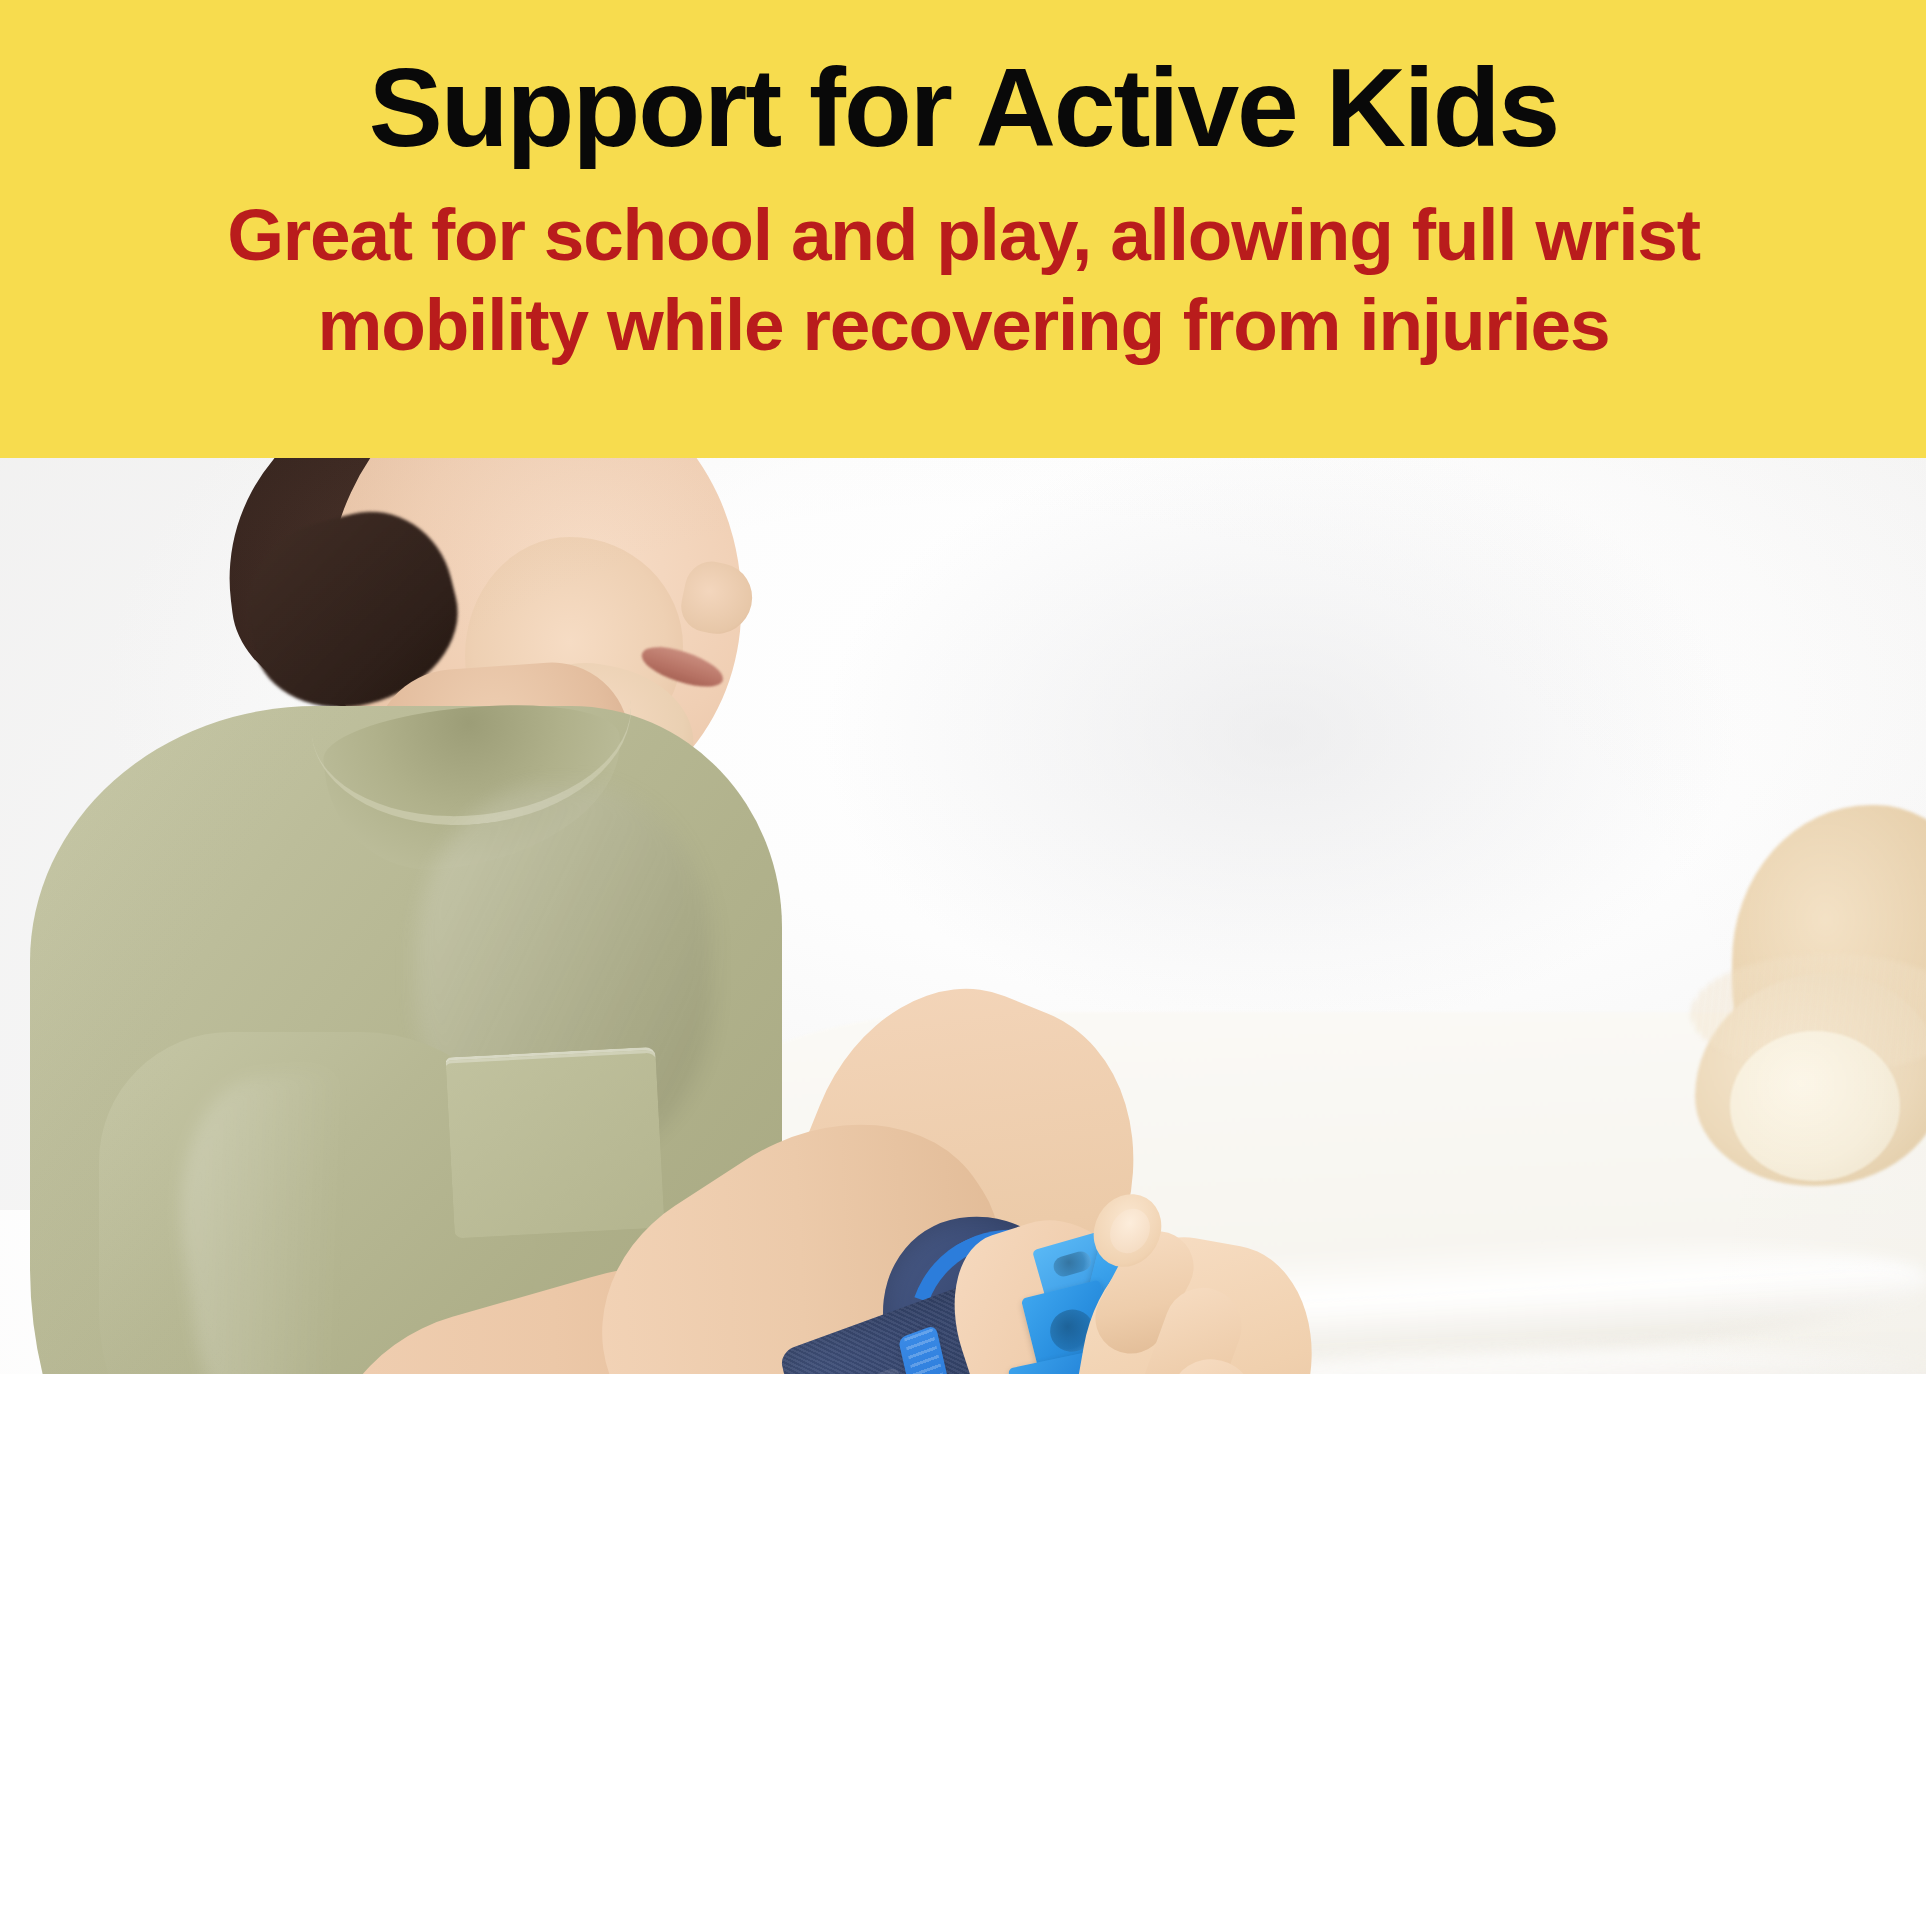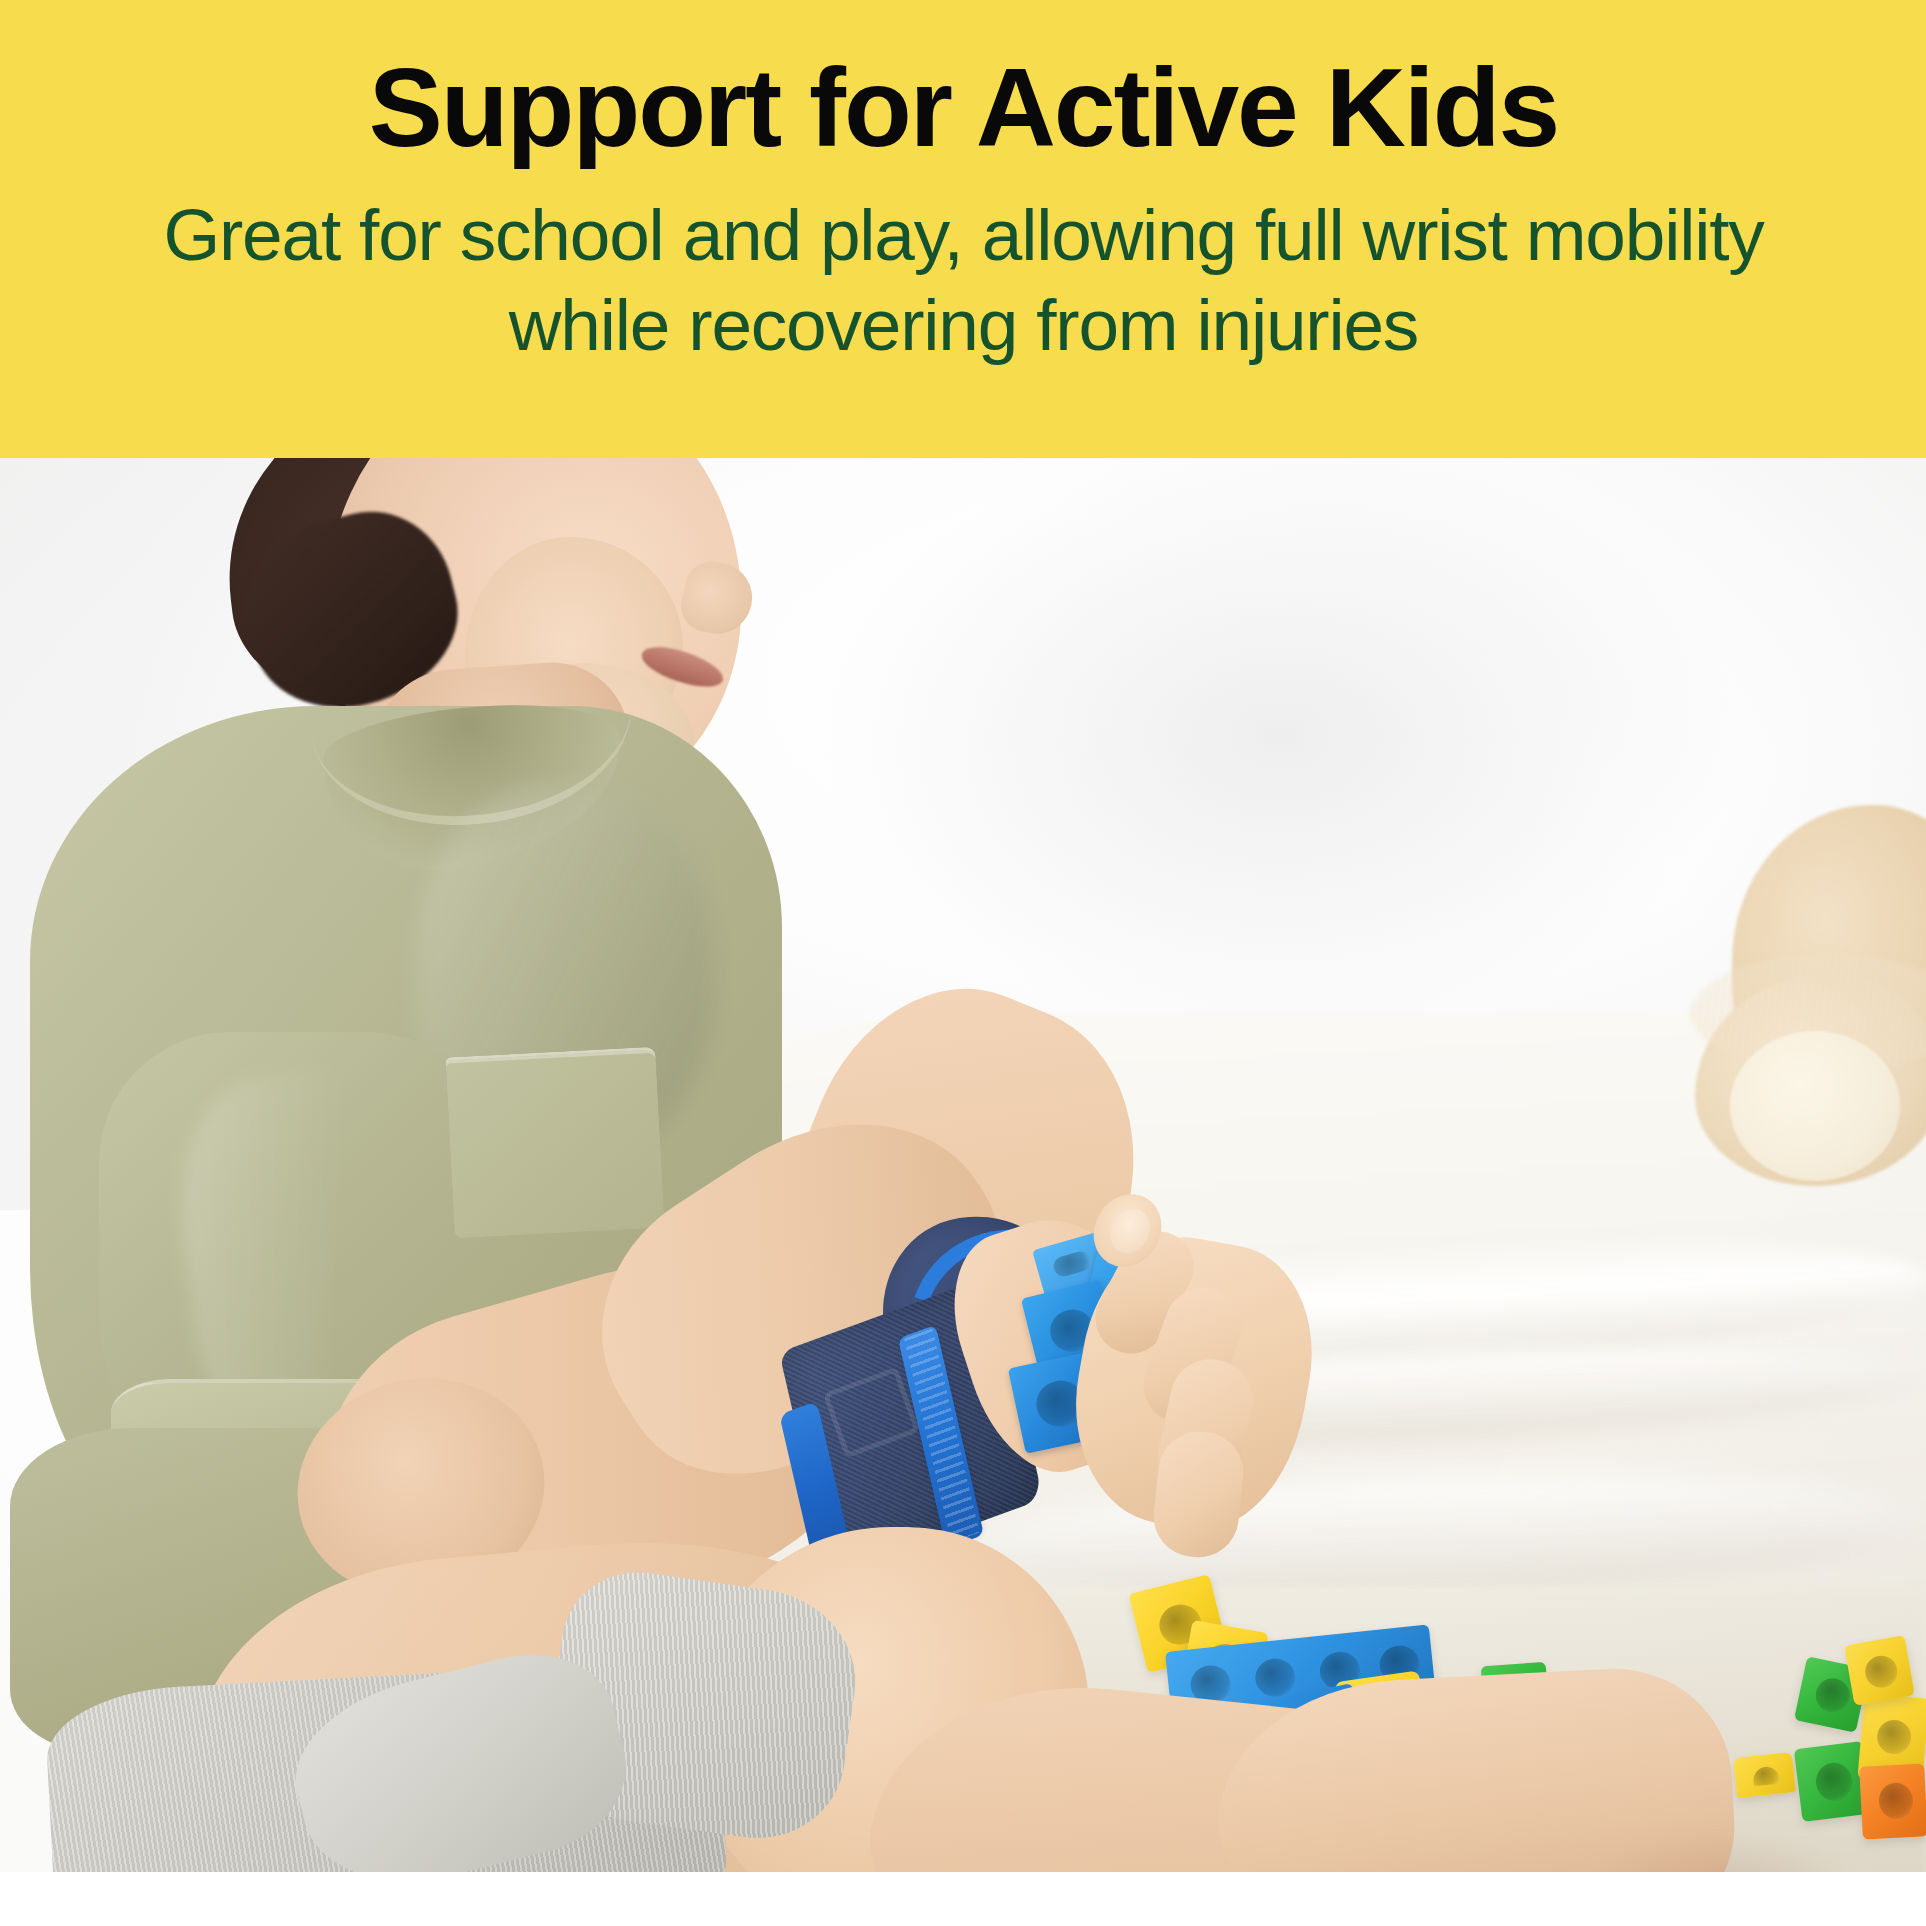--- a/index.html
+++ b/index.html
@@ -3,21 +3,21 @@
 <meta charset="utf-8">
 <style>
   html,body{margin:0;padding:0;background:#fff;}
   body{
     font-family:"Liberation Sans","DejaVu Sans",sans-serif;
     -webkit-font-smoothing:antialiased;
   }
   #stage{
     position:relative;
     width:1927px;
-    height:1872px;
+    height:1374px;
     overflow:hidden;
     background:#ffffff;
   }
 
   
   .banner{
     position:absolute;
     left:0; top:0;
     width:1927px;
     height:458px;
@@ -35,22 +35,22 @@
     font-weight:700;
     color:#090909;
     letter-spacing:-2px;
     line-height:1.0;
     text-align:center;
     white-space:nowrap;
   }
   .banner-subtitle{
     margin-top:26px;
     font-size:73px;
-    font-weight:400;
-    color:#14532d;
+    font-weight:700;
+    color:#b91c1c;
     letter-spacing:-1.2px;
     line-height:1.23;
     text-align:center;
     max-width:1683px;
   }
 
   
   .photo{
     position:absolute;
     left:0; top:458px;

